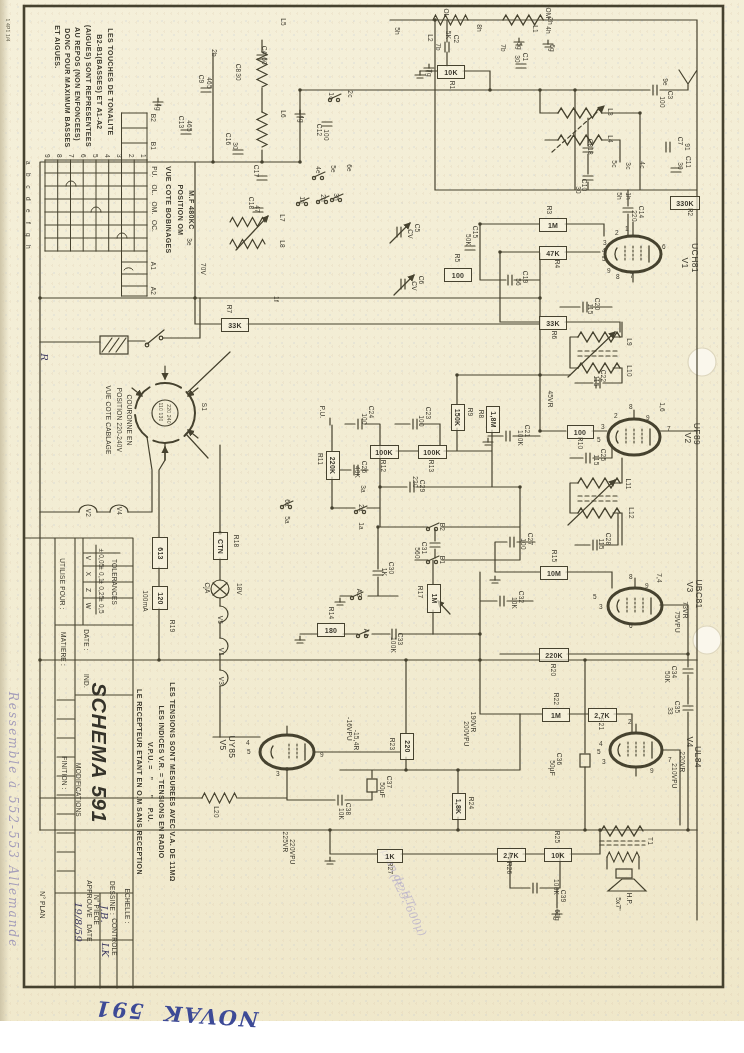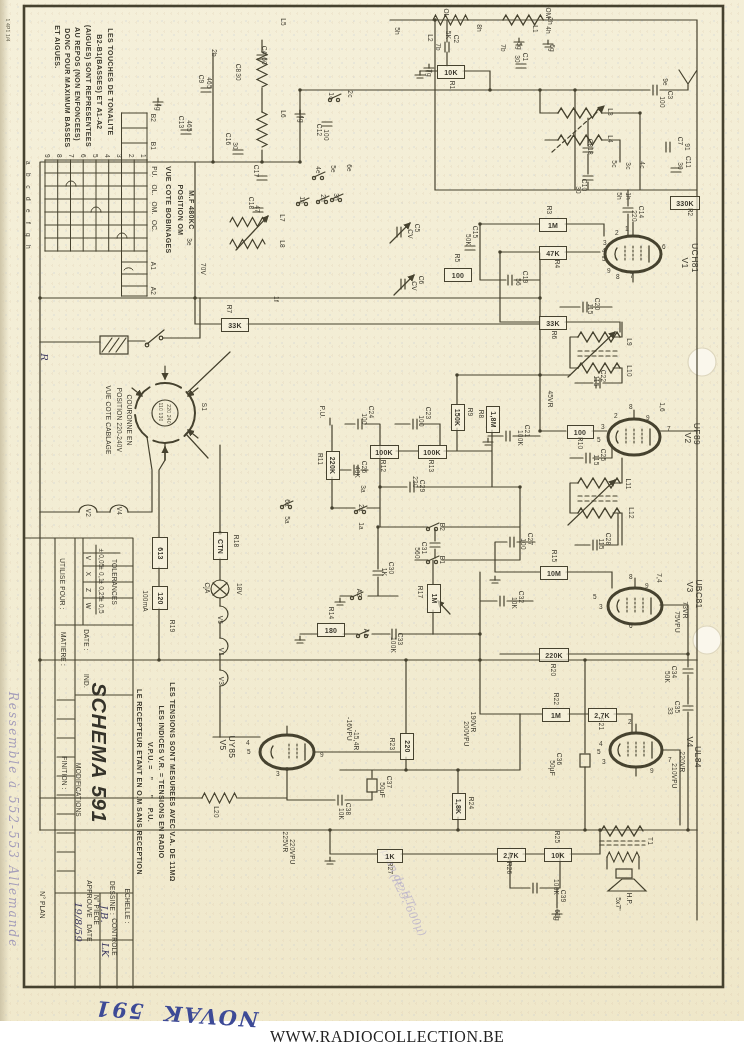--- a/index.html
+++ b/index.html
@@ -699,16 +699,13 @@
         </div>
         <div class="bx " style="left: 496.5px; top: 848px; width: 27px; height: 12px;">
           <span>2,7K</span>
         </div>
         <div class="bx " style="left: 377px; top: 849px; width: 24px; height: 12px;">
           <span>1K</span>
         </div>
       </div>
   </div>
 
-  <div class="footer">
-    <span>WWW.RADIOCOLLECTION.BE</span>
-  </div>
 </div>
 
 </body></html>

